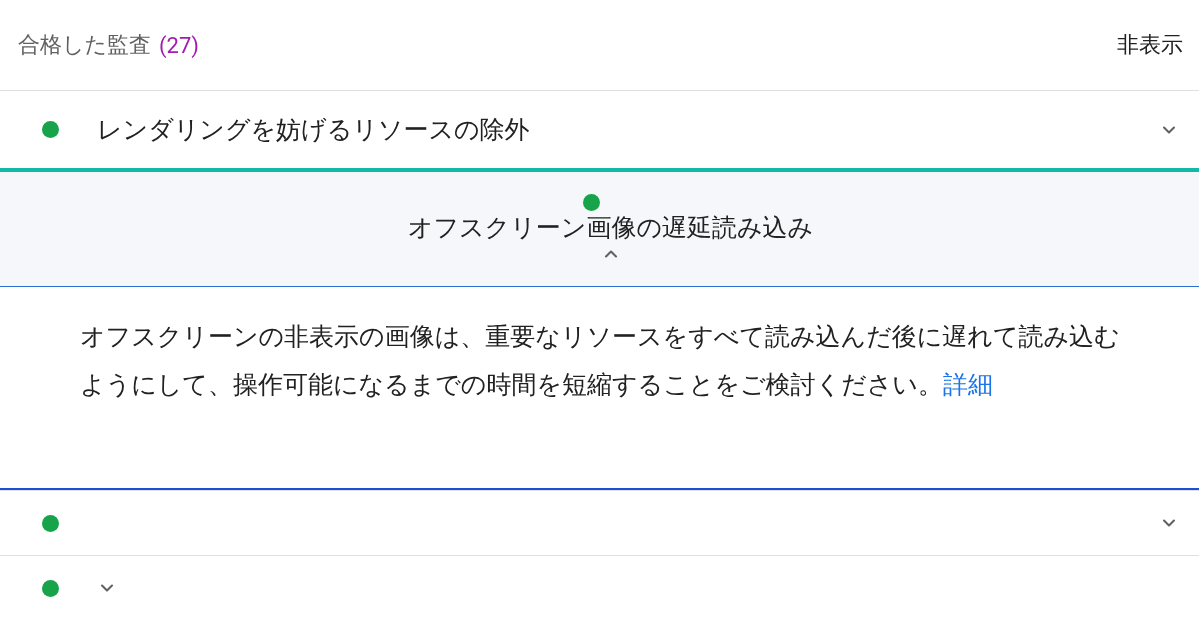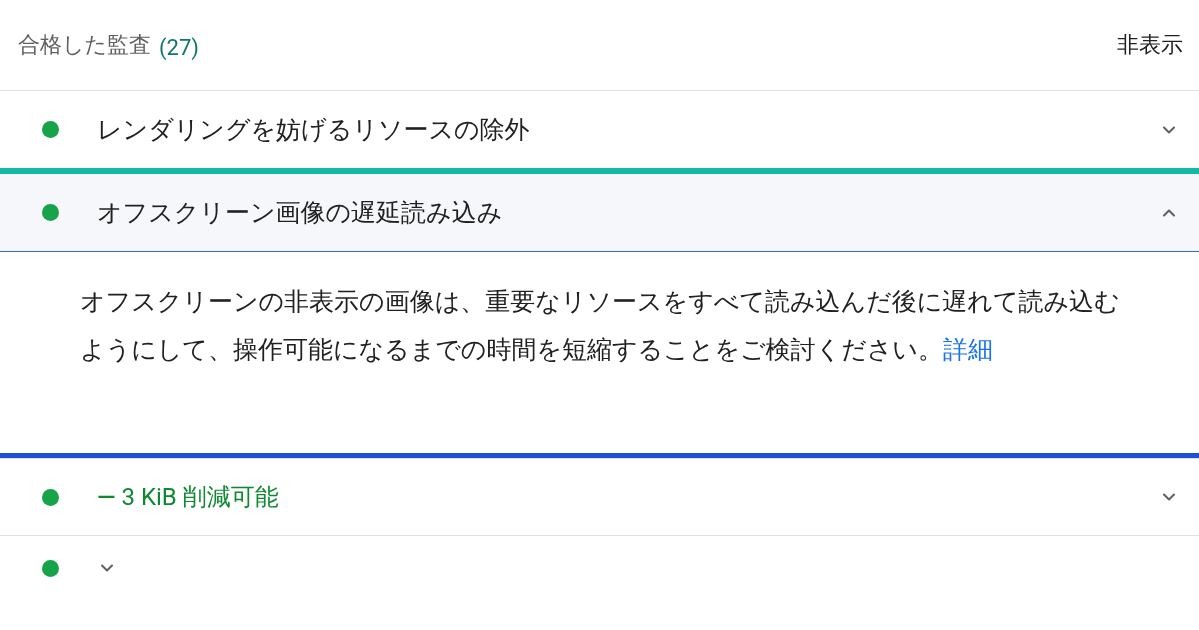--- a/index.html
+++ b/index.html
@@ -16,45 +16,46 @@
       overflow: hidden;
     }
     .header-row {
       display: flex;
       justify-content: space-between;
       align-items: center;
       padding: 30px 16px 30px 18px;
     }
     .header-title-wrap {
       display: flex;
-      align-items: flex-end;
+      align-items: center;
       gap: 8px;
       font-size: 22px;
       color: #616161;
     }
     .header-count {
-      color: #0f766e;
+      color: #a21caf;
     }
     .header-toggle {
       font-size: 22px;
       color: #212121;
       cursor: pointer;
       text-align: right;
     }
     .audit-row {
       display: flex;
       align-items: center;
       padding: 22px 20px 22px 42px;
       border-top: 1px solid #e0e0e0;
       cursor: pointer;
     }
     .audit-row.expanded {
       background: #f5f7fa;
-      border-top: 6px solid #14b8a6;
+      border-top: 4px solid #14b8a6;
       border-bottom: 1px solid #2a6ed4;
+      flex-direction: column;
     }
     .status-dot {
       width: 17px;
       height: 17px;
       border-radius: 50%;
       background: #16a34a;
       flex-shrink: 0;
       margin-right: 38px;
     }
     .audit-title {
@@ -82,21 +83,21 @@
     .chevron svg {
       width: 100%;
       height: 100%;
       display: block;
     }
     .description-block {
       padding: 26px 62px 80px 80px;
       font-size: 25px;
       line-height: 1.9;
       color: #212121;
-      border-bottom: 5px solid #1d4ed8;
+      border-bottom: 2px solid #1d4ed8;
     }
     .link-text {
       color: #1a73e8;
       cursor: pointer;
     }
   </style>
 </head>
 <body>
 
 <div class="header-row">
@@ -131,21 +132,20 @@
   </span>
 </div>
 
 <div class="description-block">
   <span>オフスクリーンの非表示の画像は、重要なリソースをすべて読み込んだ後に遅れて読み込むようにして、操作可能になるまでの時間を短縮することをご検討ください。</span><span class="link-text">詳細</span>
 </div>
 
 <div class="audit-row">
   <span class="status-dot"></span>
   <div class="audit-title">
-    <span class="audit-detail"><span class="audit-detail-dash">—</span> <span>3 KiB 削減可能</span></span>
   </div>
   <span class="chevron">
     <svg viewBox="0 0 24 24" fill="none" stroke="currentColor" stroke-width="2.5" stroke-linecap="round" stroke-linejoin="round">
         <polyline points="6 9 12 15 18 9"></polyline>
       </svg>
   </span>
 </div>
 
 <div class="audit-row">
   <span class="status-dot"></span>

